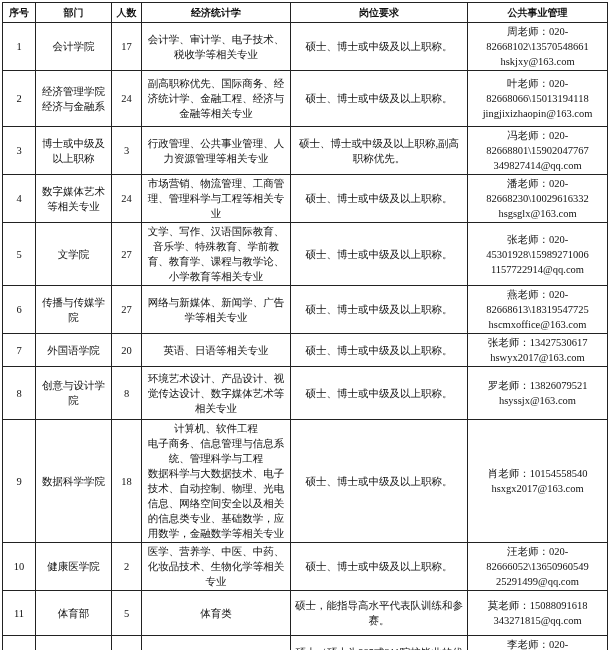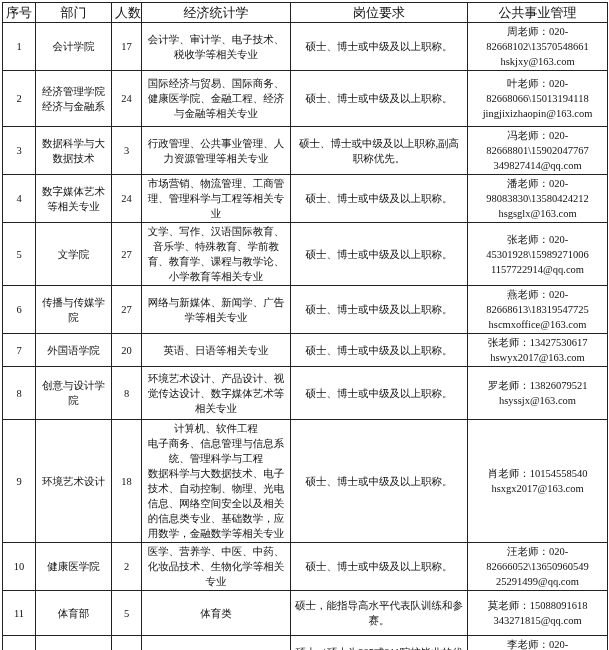--- a/index.html
+++ b/index.html
@@ -21,23 +21,23 @@
     border: 1px solid #222222;
     padding: 1px 3px;
     vertical-align: middle;
     text-align: center;
     line-height: 15px;
     white-space: pre-line;
     overflow: hidden;
     word-break: break-all;
   }
   table.recruit th {
-    font-weight: normal;
+    font-weight: bold;
     height: 20px;
-    font-size: 13px;
+    font-size: 10px;
     white-space: nowrap;
   }
   td.req { text-align: left; }
   td.left { text-align: left; }
   td.contact { padding: 1px 2px; }
 </style>
 </head>
 <body>
 
 <table class="recruit">
@@ -67,44 +67,44 @@
       <td>会计学、审计学、电子技术、税收学等相关专业</td>
       <td class="req">硕士、博士或中级及以上职称。</td>
       <td class="contact">周老师：020-
 82668102\13570548661
 hskjxy@163.com</td>
     </tr>
     <tr style="height:56px">
       <td>2</td>
       <td>经济管理学院经济与金融系</td>
       <td>24</td>
-      <td>国际经济与贸易、国际商务、健康医学院、金融工程、经济与金融等相关专业</td>
+      <td>副高职称优先、国际商务、经济统计学、金融工程、经济与金融等相关专业</td>
       <td class="req">硕士、博士或中级及以上职称。</td>
       <td class="contact">叶老师：020-
 82668066\15013194118
 jingjixizhaopin@163.com</td>
     </tr>
     <tr style="height:46px">
       <td>3</td>
-      <td>数据科学与大数据技术</td>
+      <td>博士或中级及以上职称</td>
       <td>3</td>
       <td>行政管理、公共事业管理、人力资源管理等相关专业</td>
       <td class="req">硕士、博士或中级及以上职称,副高职称优先。</td>
       <td class="contact">冯老师：020-
 82668801\15902047767
 349827414@qq.com</td>
     </tr>
     <tr style="height:45px">
       <td>4</td>
       <td>数字媒体艺术等相关专业</td>
       <td>24</td>
       <td>市场营销、物流管理、工商管理、管理科学与工程等相关专业</td>
       <td class="req">硕士、博士或中级及以上职称。</td>
       <td class="contact">潘老师：020-
-98083830\13580424212
+82668230\10029616332
 hsgsglx@163.com</td>
     </tr>
     <tr style="height:57px">
       <td>5</td>
       <td>文学院</td>
       <td>27</td>
       <td>文学、写作、汉语国际教育、音乐学、特殊教育、学前教育、教育学、课程与教学论、小学教育等相关专业</td>
       <td class="req">硕士、博士或中级及以上职称。</td>
       <td class="contact">张老师：020-
 45301928\15989271006
@@ -133,21 +133,21 @@
       <td>8</td>
       <td>创意与设计学院</td>
       <td>8</td>
       <td>环境艺术设计、产品设计、视觉传达设计、数字媒体艺术等相关专业</td>
       <td class="req">硕士、博士或中级及以上职称。</td>
       <td class="contact">罗老师：13826079521
 hsyssjx@163.com</td>
     </tr>
     <tr style="height:118px">
       <td>9</td>
-      <td>环境艺术设计</td>
+      <td>数据科学学院</td>
       <td>18</td>
       <td class="left">计算机、软件工程
 电子商务、信息管理与信息系统、管理科学与工程
 数据科学与大数据技术、电子技术、自动控制、物理、光电信息、网络空间安全以及相关的信息类专业、基础数学，应用数学，金融数学等相关专业</td>
       <td class="req">硕士、博士或中级及以上职称。</td>
       <td class="contact">肖老师：10154558540
 hsxgx2017@163.com</td>
     </tr>
     <tr style="height:45px">
       <td>10</td>

